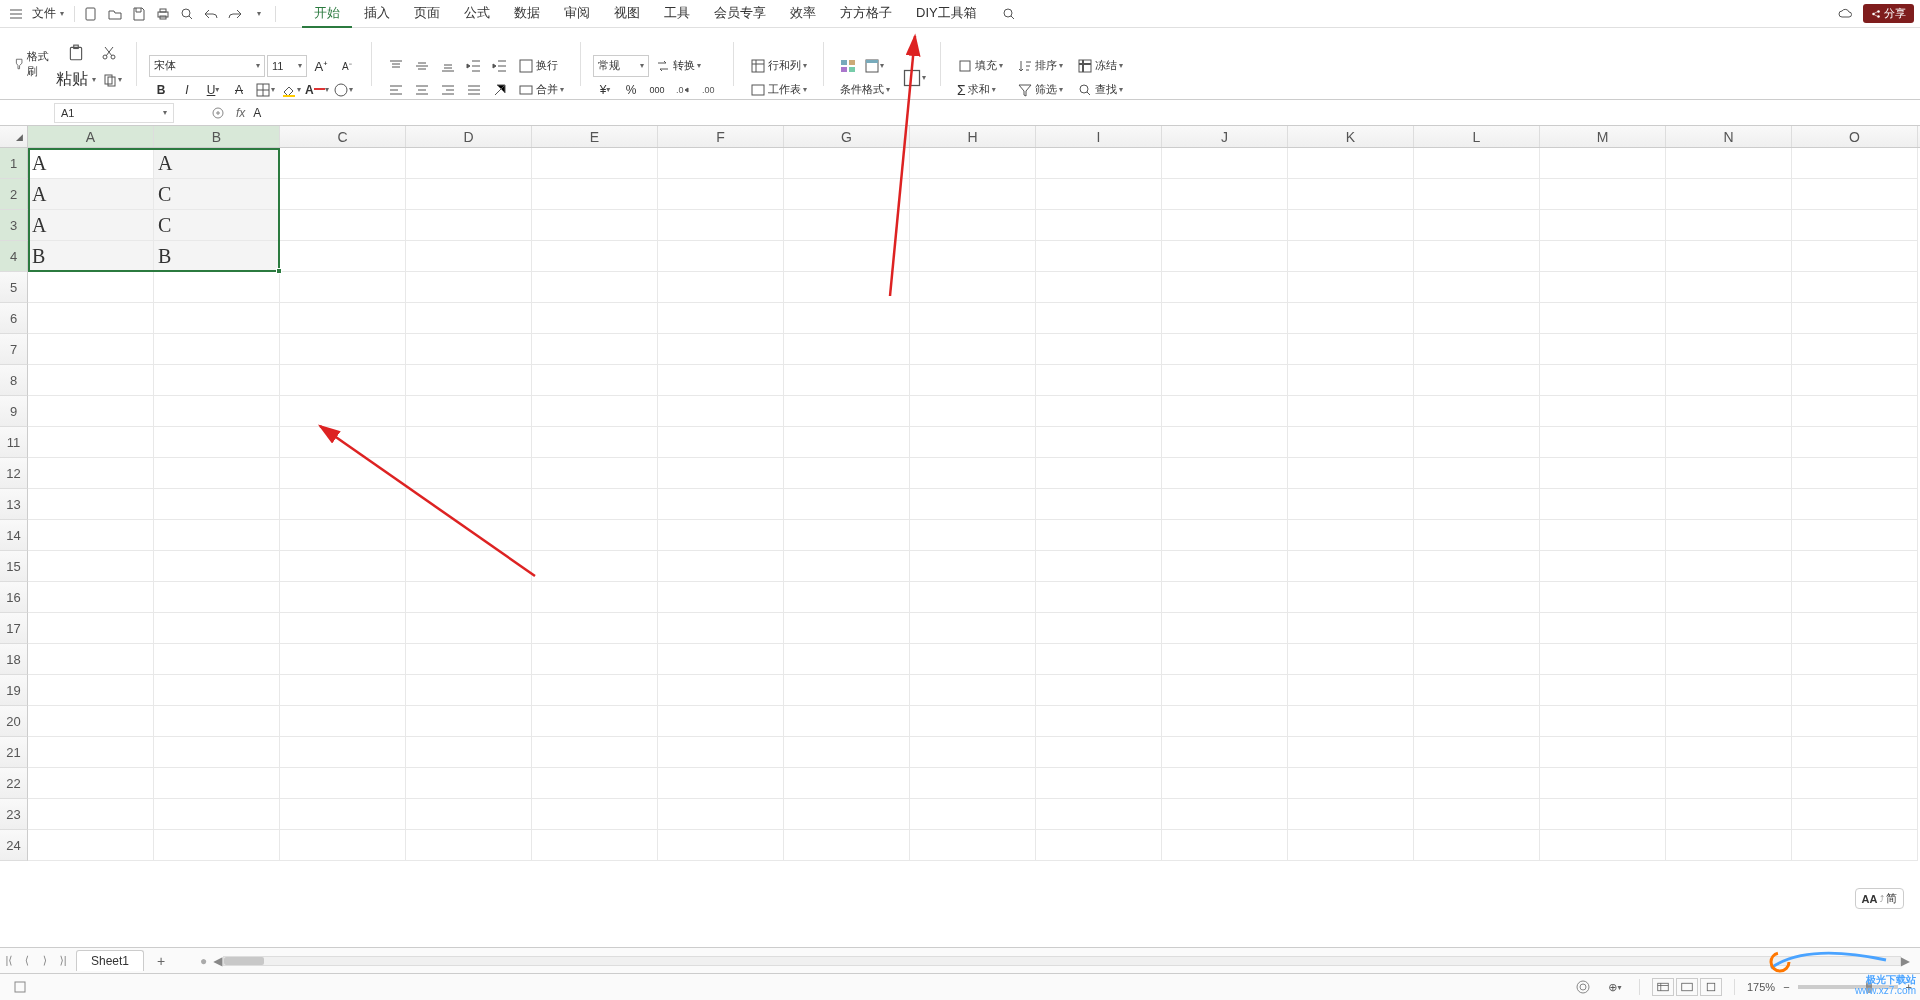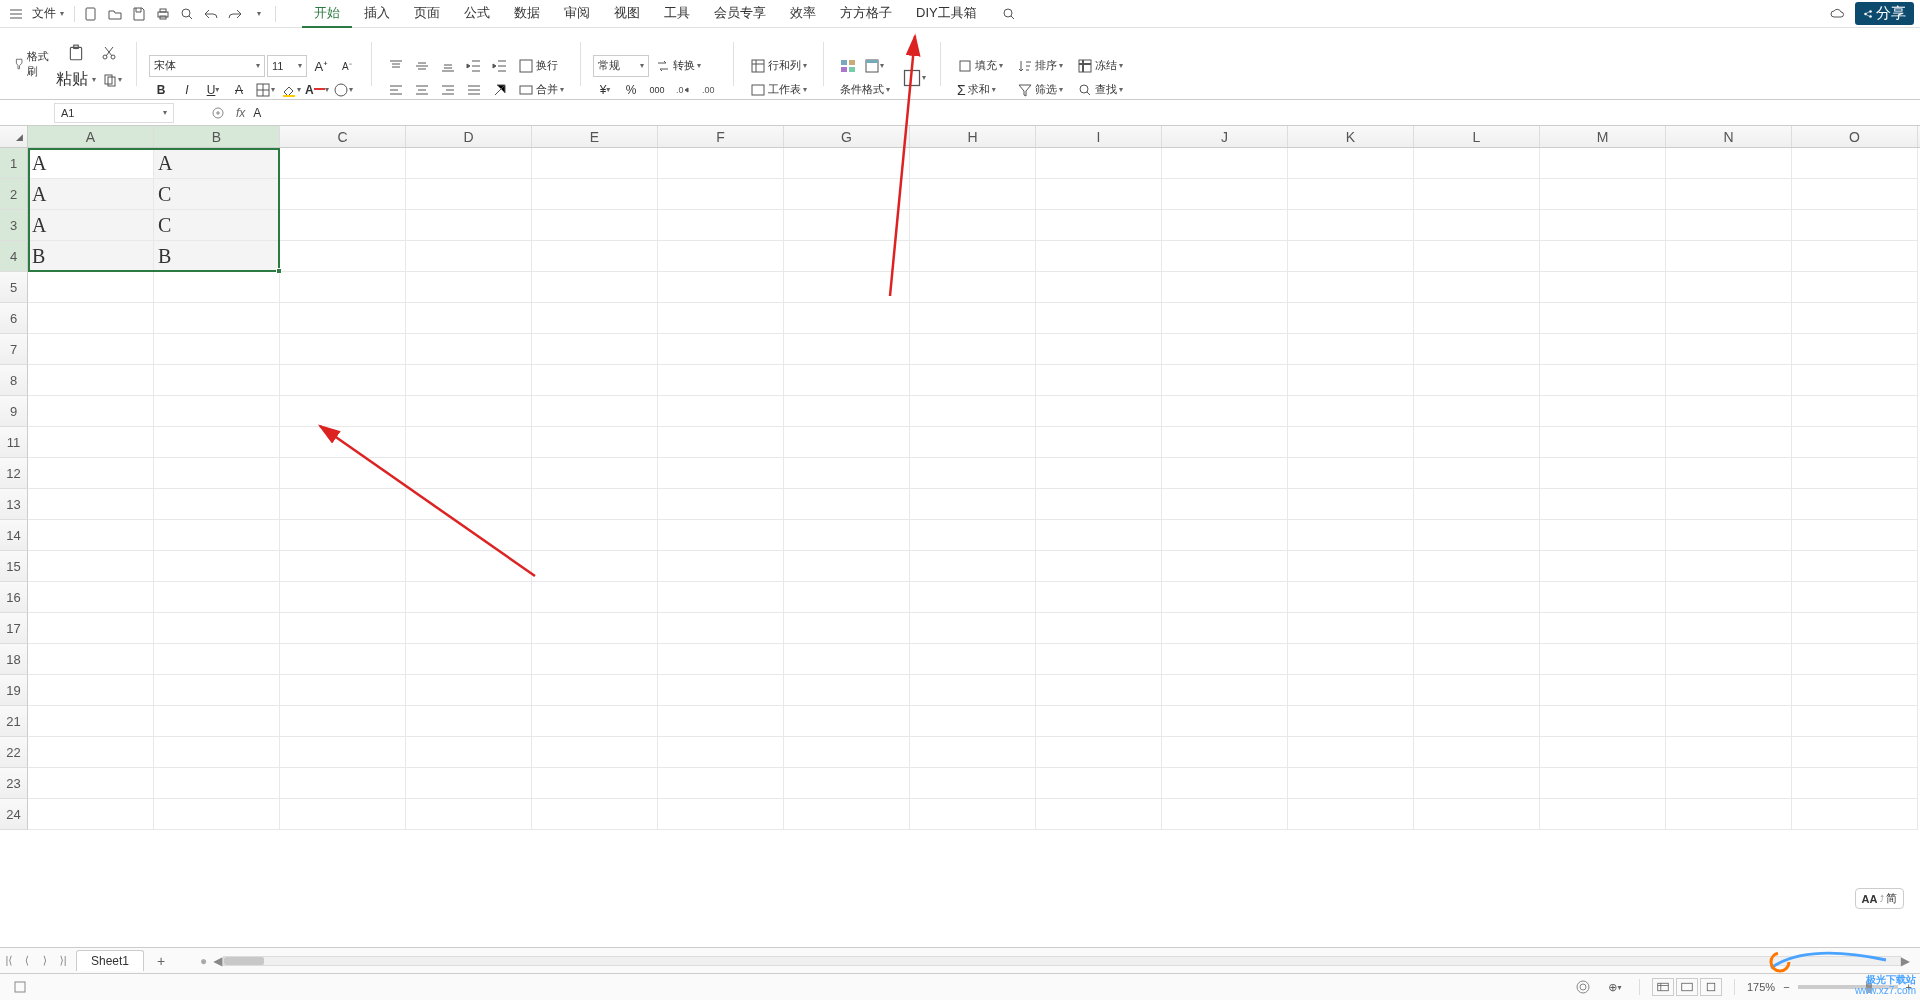--- a/index.html
+++ b/index.html
@@ -8,21 +8,21 @@
 
 .menu-bar { height: 28px; display: flex; align-items: center; border-bottom: 1px solid #e0e0e0; padding: 0 6px; gap: 2px; }
 .menu-icon { width: 20px; height: 20px; display: flex; align-items: center; justify-content: center; cursor: pointer; border-radius: 3px; }
 .menu-file { display: flex; align-items: center; gap: 4px; padding: 0 4px; cursor: pointer; }
 .vdiv { width: 1px; height: 16px; background: #ddd; margin: 0 4px; }
 .qa-icons { display: flex; gap: 4px; }
 .menu-tabs { display: flex; gap: 0; margin-left: 20px; }
 .menu-tab { padding: 4px 12px; cursor: pointer; font-size: 13px; }
 .menu-tab.active { color: #2b7a3f; border-bottom: 2px solid #2b7a3f; font-weight: 500; }
 .menu-right { margin-left: auto; display: flex; align-items: center; gap: 8px; }
-.share-btn { background: #0c4a6e; color: #fff; border-radius: 3px; padding: 2px 8px; font-size: 15px; cursor: pointer; display:flex; align-items:center; gap:3px; }
+.share-btn { background: #7f1d1d; color: #fff; border-radius: 3px; padding: 2px 8px; font-size: 11px; cursor: pointer; display:flex; align-items:center; gap:3px; }
 
 
 .ribbon { display: flex; padding: 6px 14px; border-bottom: 1px solid #ccc; gap: 6px; height: 72px; align-items:center; }
 .rib-group { display: flex; flex-direction: column; gap: 2px; margin-top: 28px; }
 .rib-sep { width: 1px; background: #e0e0e0; height: 44px; margin: 0 6px; align-self:center; }
 .big-btn { display: flex; flex-direction: row; align-items: center; justify-content: center; width: 36px; height: 48px; cursor: pointer; font-size: 11px; border-radius:3px; }
 .small-btn { width: 24px; height: 22px; display: flex; align-items: center; justify-content: center; cursor: pointer; border-radius:3px; }
 .font-select { width: 116px; height: 22px; border: 1px solid #ccc; font-size: 11px; padding: 0 4px; background:#fff; display:flex; align-items:center; justify-content:space-between; cursor:pointer;}
 .size-select { width: 40px; height: 22px; border: 1px solid #ccc; font-size: 11px; padding: 0 4px; display:flex; align-items:center; justify-content:space-between; cursor:pointer;}
 .row2 { display:flex; gap:2px; align-items:center; }
@@ -846,20 +846,38 @@
         <div class="cell"></div>
         <div class="cell"></div>
         <div class="cell"></div>
         <div class="cell"></div>
         <div class="cell"></div>
         <div class="cell"></div>
         <div class="cell"></div>
         <div class="cell"></div>
       </div>
       <div class="row">
+        <div class="row-h">20</div>
+        <div class="cell"></div>
+        <div class="cell"></div>
+        <div class="cell"></div>
+        <div class="cell"></div>
+        <div class="cell"></div>
+        <div class="cell"></div>
+        <div class="cell"></div>
+        <div class="cell"></div>
+        <div class="cell"></div>
+        <div class="cell"></div>
+        <div class="cell"></div>
+        <div class="cell"></div>
+        <div class="cell"></div>
+        <div class="cell"></div>
+        <div class="cell"></div>
+      </div>
+      <div class="row">
         <div class="row-h">21</div>
         <div class="cell"></div>
         <div class="cell"></div>
         <div class="cell"></div>
         <div class="cell"></div>
         <div class="cell"></div>
         <div class="cell"></div>
         <div class="cell"></div>
         <div class="cell"></div>
         <div class="cell"></div>

